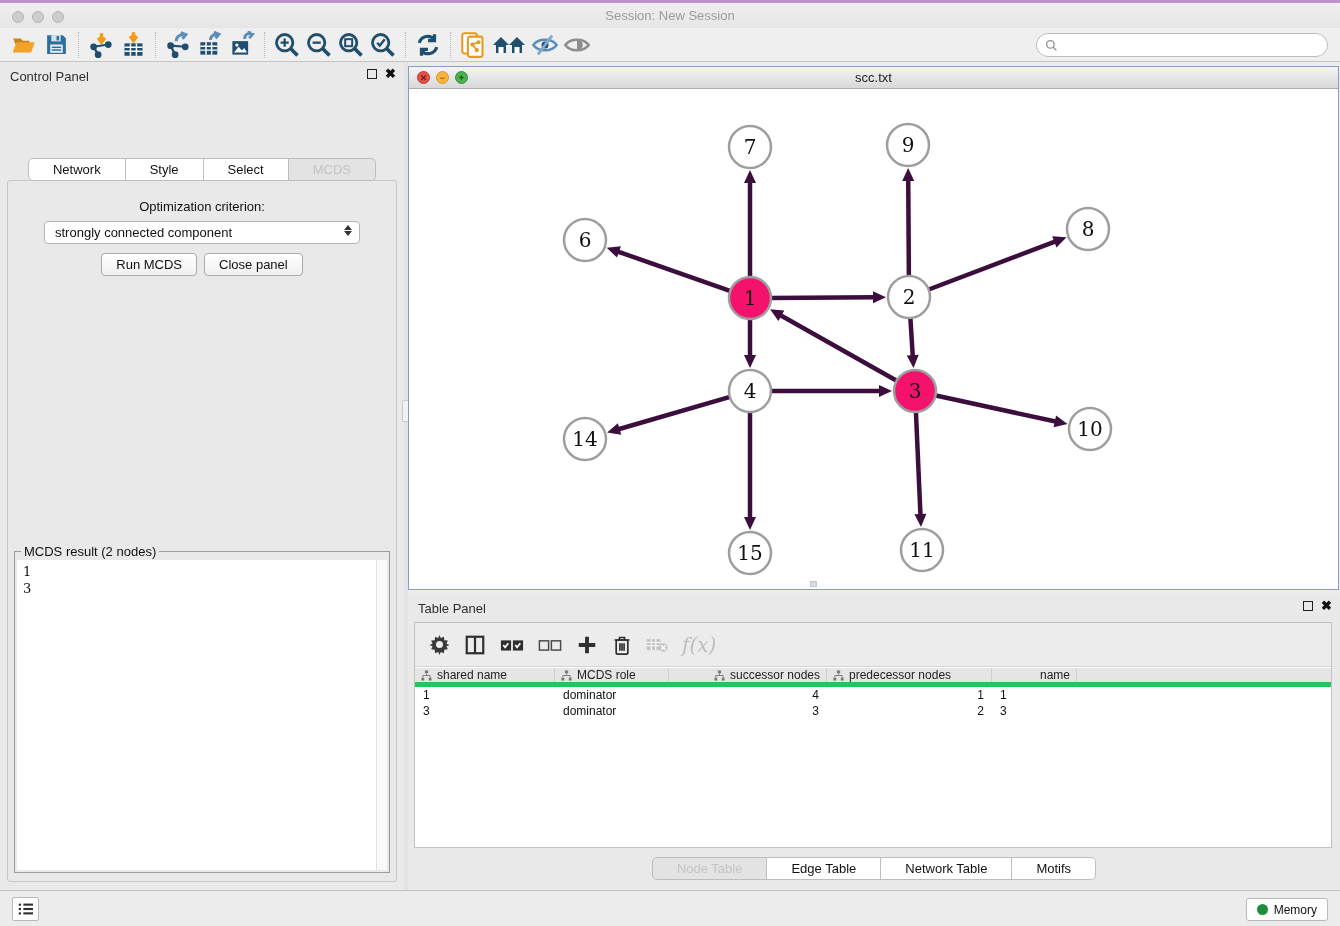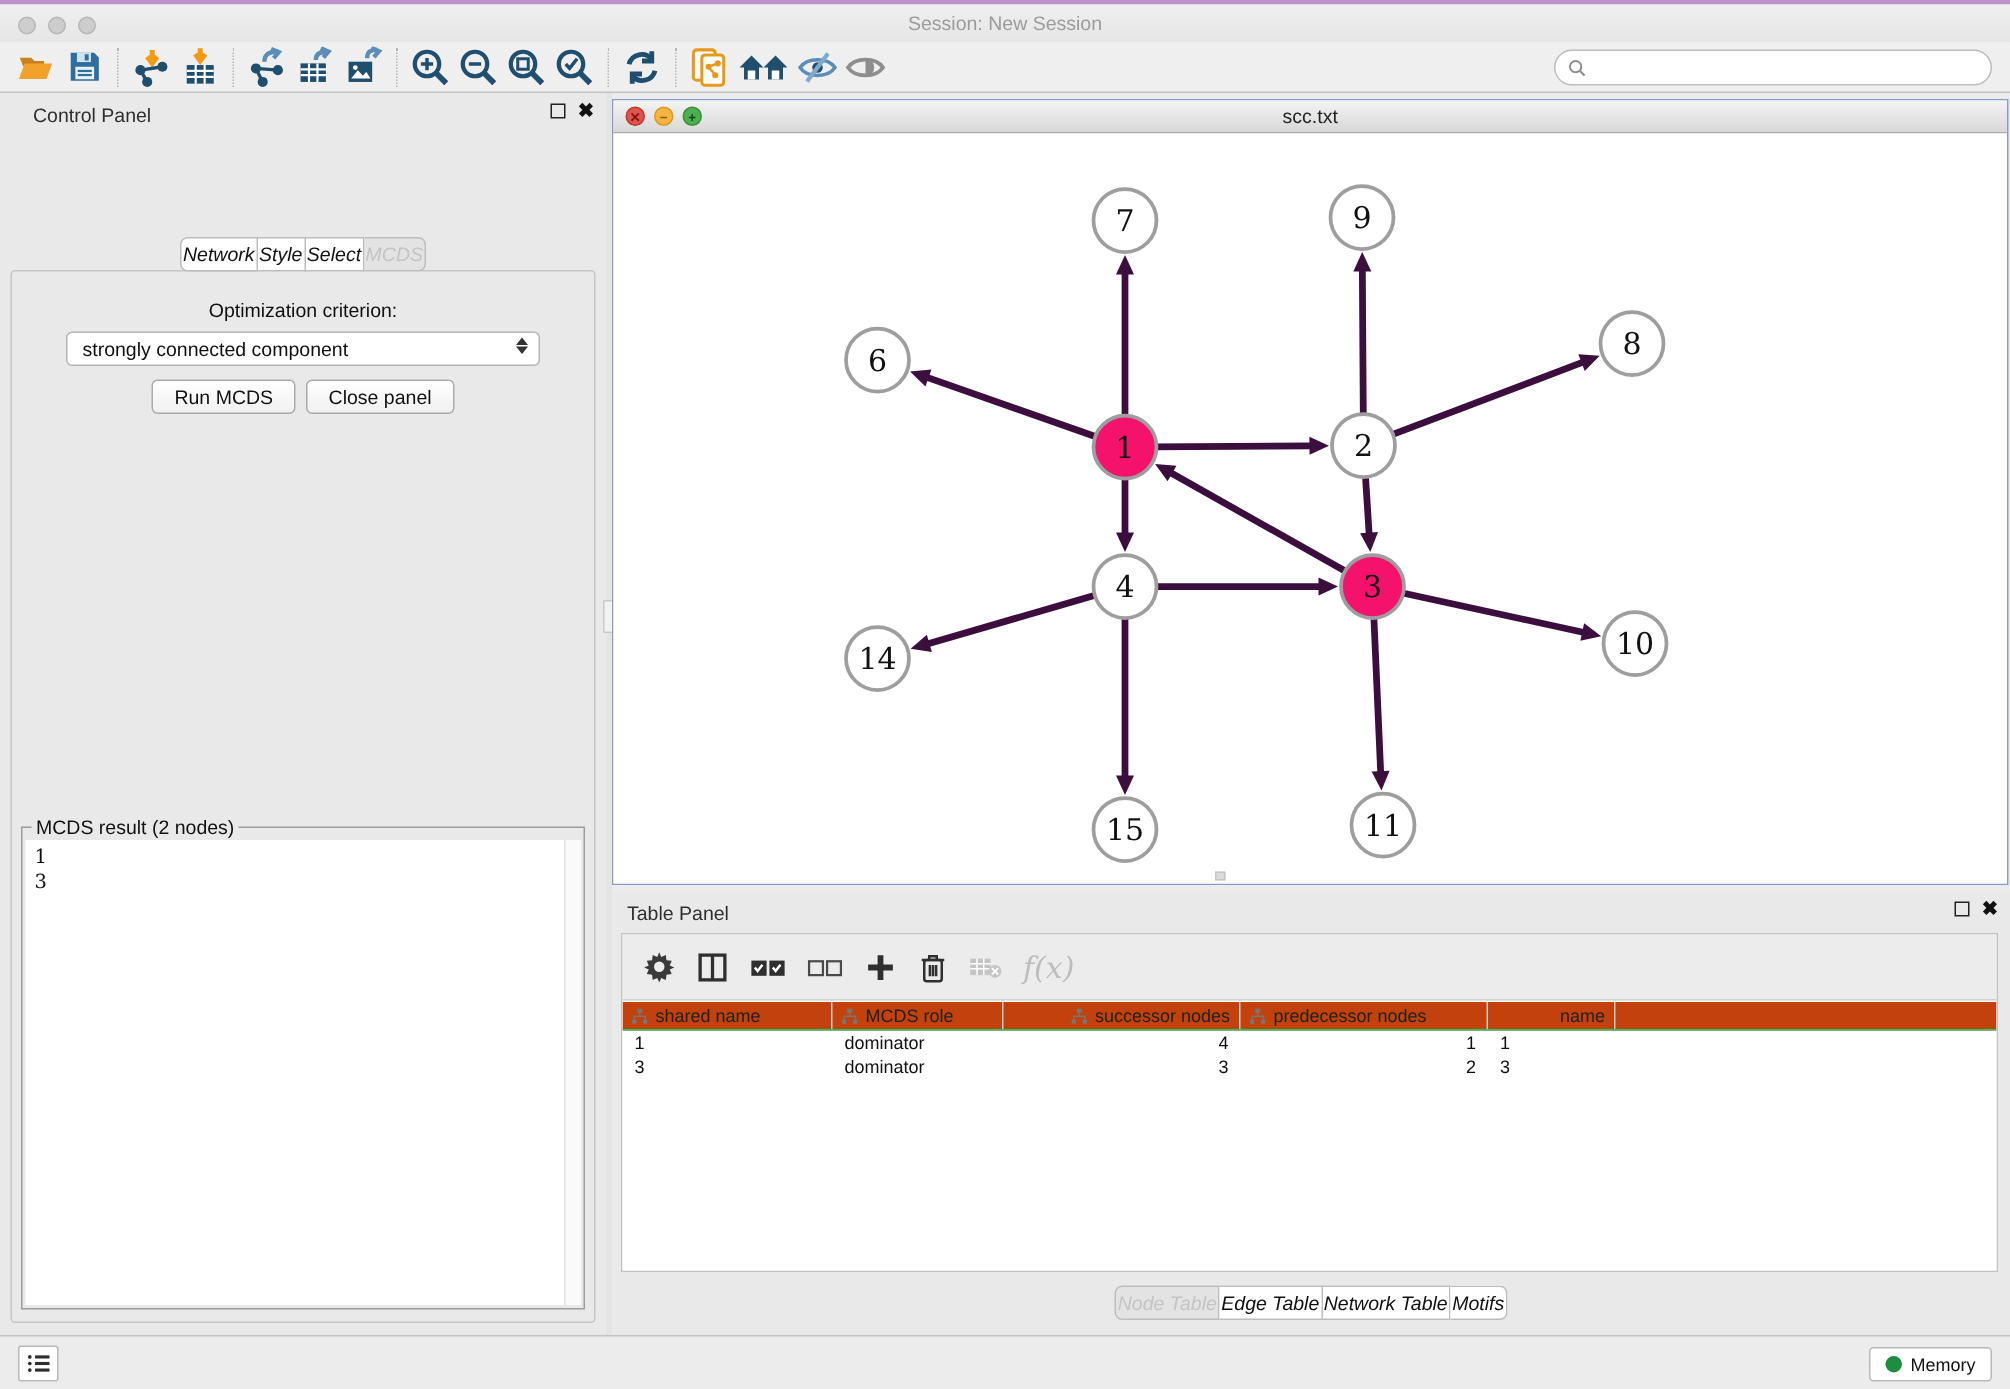--- a/index.html
+++ b/index.html
@@ -20,30 +20,30 @@
   .toolbar { position:absolute; top:28px; left:0; right:0; height:34px;
     background:#EFEFEF; border-bottom:1px solid #C4C4C4; display:flex; align-items:center; padding-left:8px; }
   .tb-btn { width:32px; height:30px; display:flex; align-items:center; justify-content:center; }
   .tb-sep { width:1px; height:26px; margin:0 6px; border-left:1px dotted #B5B5B5; }
   .searchbox { position:absolute; right:12px; top:5px; width:292px; height:24px; background:#fff;
     border:1px solid #BDBDBD; border-radius:12px; display:flex; align-items:center; padding-left:8px; }
   .searchbox input { border:none; outline:none; background:transparent; font-size:12px; width:250px; margin-left:5px; }
 
   
   .control-panel { position:absolute; top:62px; left:0; width:404px; height:828px; background:#E9E9E9; }
-  .cp-header { position:absolute; top:0; left:12px; right:0; height:28px; }
+  .cp-header { position:absolute; top:0; left:0; right:0; height:28px; }
   .panel-title { position:absolute; top:7px; left:10px; font-size:13px; color:#2E2E2E; }
   .panel-btns { position:absolute; top:7px; right:8px; display:flex; gap:8px; align-items:center; }
   .float-btn { width:10px; height:10px; border:1.5px solid #222; display:inline-block; }
   .close-btn { font-size:13px; font-weight:bold; color:#111; line-height:10px; }
   .cp-body { position:absolute; top:118px; left:7px; right:7px; bottom:8px;
     background:#E9E9E9; border:1px solid #C6C6C6; border-radius:3px; }
   .tabs-row { position:absolute; top:96px; left:0; right:0; display:flex; justify-content:center; z-index:3; }
-  .tab { font-size:13px; padding:3px 1px; background:#fff; border:1px solid #BDBDBD; border-left:none;
-    color:#111; cursor:default;font-style:italic; }
+  .tab { font-size:13px; padding:3px 24px; background:#fff; border:1px solid #BDBDBD; border-left:none;
+    color:#111; cursor:default; }
   .tab:first-child { border-left:1px solid #BDBDBD; border-radius:5px 0 0 5px; }
   .tab:last-child { border-radius:0 5px 5px 0; }
   .tab.selected { background:#E3E3E3; color:#C4C4C4; }
   .opt-label { position:absolute; top:18px; left:0; right:0; text-align:center; font-size:13px; color:#111; }
   .dropdown { position:absolute; top:40px; left:36px; right:36px; height:23px; background:#fff;
     border:1px solid #B5B5B5; border-radius:4px; display:flex; align-items:center;
     padding:0 22px 0 10px; font-size:13px; color:#111; }
   .dd-arrows { position:absolute; right:7px; top:3px; display:flex; flex-direction:column; gap:1px; }
   .dd-arrows span { width:0; height:0; border-left:4px solid transparent; border-right:4px solid transparent; }
   .dd-up { border-bottom:5px solid #333; }
@@ -81,21 +81,21 @@
 
   
   .table-panel { position:absolute; left:408px; top:595px; width:932px; height:295px; background:#E9E9E9; }
   .tp-container { position:absolute; top:27px; left:6px; right:8px; bottom:42px;
     border:1px solid #C2C2C2; background:#fff; }
   .tp-toolbar { position:absolute; top:0; left:0; right:0; height:44px; background:#ECECEC;
     border-bottom:1px solid #D2D2D2; display:flex; align-items:center; gap:14px; padding-left:14px; }
   .tp-icon { display:flex; align-items:center; justify-content:center; }
   .fx { font-family:"DejaVu Serif", serif; font-style:italic; font-size:20px; color:#BDBDBD; }
   .tbl { position:absolute; top:45px; left:0; right:0; bottom:0; background:#fff; overflow:hidden; }
-  .tbl-header { display:flex; height:19px; background:#c2410c; border-bottom:1px solid #22c55e; }
+  .tbl-header { display:flex; height:19px; background:#e5e5e5; border-bottom:5px solid #22c55e; }
   .th { display:flex; align-items:center; gap:5px; padding:0 6px; font-size:12px; color:#222;
     border-right:1px solid #CFCFCF; }
   .th.center { justify-content:flex-end; }
   .tbl-row { display:flex; height:16px; align-items:center; }
   .td { font-size:12px; color:#111; padding:0 8px; white-space:nowrap; }
   .td.right { text-align:right; }
   .tp-tabs { position:absolute; bottom:10px; left:0; right:0; display:flex; justify-content:center; }
 
   
   .statusbar { position:absolute; left:0; right:0; top:890px; height:36px; background:#ECECEC;

